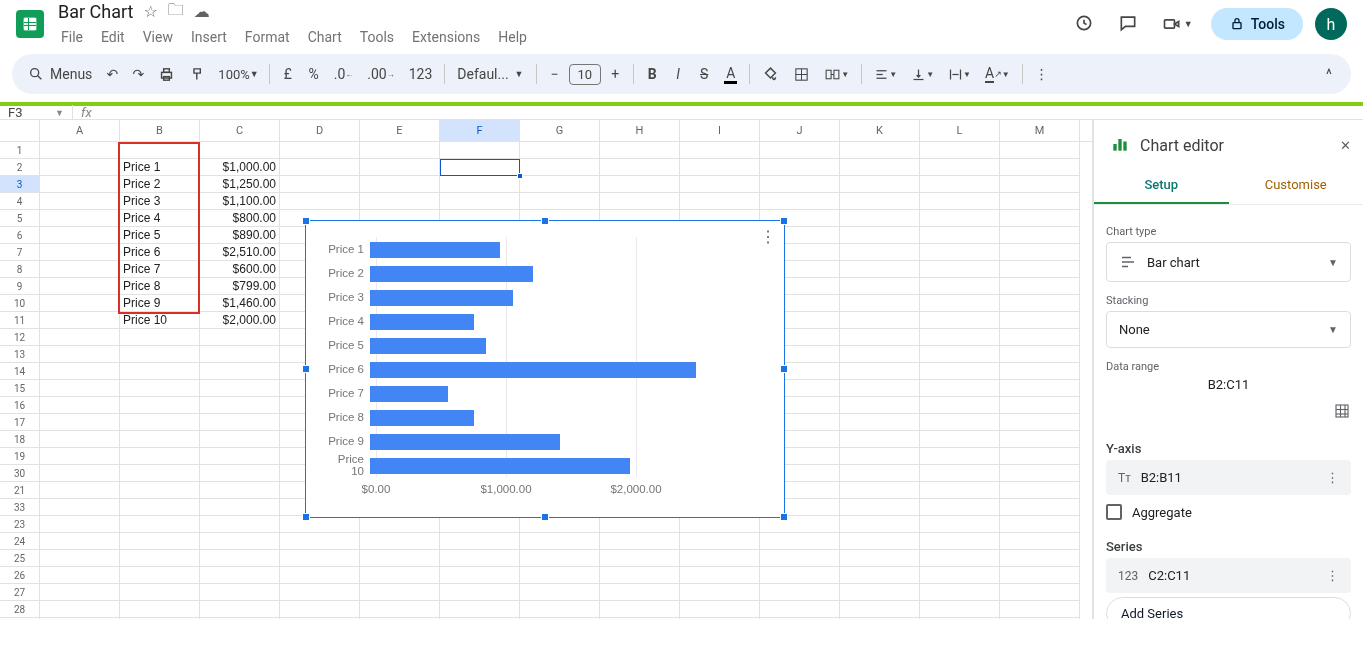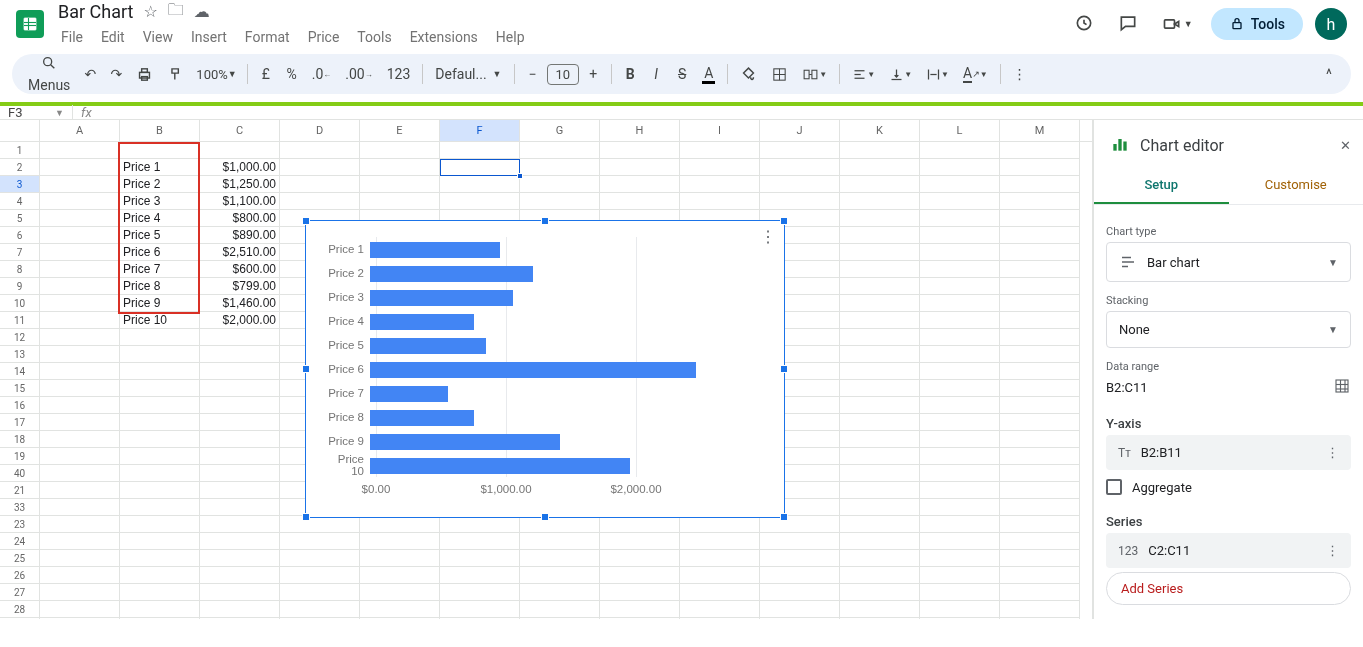--- a/index.html
+++ b/index.html
@@ -23,21 +23,21 @@
 
 
 .toolbar-wrap { padding: 6px 12px 8px 12px; }
 .toolbar { display: flex; align-items: center; background: #edf2fa; border-radius: 24px; padding: 4px 10px; height: 40px; gap: 2px; color: #444746; }
 .toolbar .tb { padding: 6px; cursor: pointer; display: flex; align-items: center; justify-content: center; min-width: 24px; font-size: 14px; }
 .toolbar .sep { width: 1px; height: 20px; background: #c7c7c7; margin: 0 4px; }
 .toolbar .zoom { font-size: 13px; padding: 0 4px; }
 .toolbar .font-sel { font-size: 14px; min-width: 56px; text-align: left; }
 .toolbar .fs-box { border: 1px solid #747775; border-radius: 4px; padding: 2px 8px; font-size: 13px; }
 .toolbar .collapse { margin-left: auto; }
-.menus-pill { display: flex; align-items: center; gap: 6px; padding: 4px 10px; flex-direction: column; }
+.menus-pill { display: flex; align-items: center; gap: 6px; padding: 4px 10px; }
 
 
 .formula-bar { display: flex; align-items: center; border-top: 4px solid #84cc16; border-bottom: 1px solid #e1e3e1; height: 18px; font-size: 13px; }
 .namebox { width: 72px; padding: 0 8px; color: #444; display: flex; align-items: center; gap: 4px; }
 .namebox .dd { font-size: 9px; color: #888; margin-left: auto; }
 .fx-icon { color: #888; font-style: italic; padding: 0 8px; border-left: 1px solid #e1e3e1; }
 
 
 .main { display: flex; height: calc(647px - 48px - 24px - 52px - 24px); }
 .sheet-area { flex: 1; position: relative; overflow: hidden; border-right: 1px solid #e1e3e1; }
@@ -78,27 +78,27 @@
 .sb-head .ic { color: #0f9d58; }
 .sb-head .ttl { font-size: 16px; color: #3c4043; }
 .sb-head .close { margin-left: auto; color: #5f6368; cursor: pointer; }
 .sb-tabs { display: flex; border-bottom: 1px solid #e8eaed; }
 .sb-tab { flex: 1; text-align: center; padding: 10px 0; cursor: pointer; color: #a16207; }
 .sb-tab.active { color: #0f766e; border-bottom: 2px solid #1e8e3e; font-weight: 500; }
 .sb-body { padding: 12px 12px; display: flex; flex-direction: column; gap: 4px; }
 .sb-label { font-size: 11px; color: #5f6368; margin-top: 8px; }
 .sb-select { border: 1px solid #dadce0; border-radius: 4px; padding: 10px 12px; display: flex; align-items: center; gap: 10px; cursor: pointer; }
 .sb-select .dd { margin-left: auto; color: #5f6368; font-size: 10px; }
-.sb-row { display: flex; align-items: center; gap: 10px; }
+.sb-row { display: flex; align-items: center; gap: 10px; flex-direction: column; }
 .sb-row .tbic { color: #5f6368; margin-left: auto; cursor: pointer; }
 .sb-range-chip { background: #f1f3f4; border-radius: 4px; padding: 10px 12px; display: flex; align-items: center; gap: 10px; text-align: center; }
 .sb-range-chip .more { margin-left: auto; color: #5f6368; cursor: pointer; }
 .sb-check { display: flex; align-items: center; gap: 10px; padding: 5px 0; }
 .sb-check .box { width: 16px; height: 16px; border: 2px solid #5f6368; border-radius: 2px; }
-.add-series { border: 1px solid #dadce0; border-radius: 20px; padding: 8px 14px; text-align: left; cursor: pointer; font-size: 13px; color: #b91c1c; }
+.add-series { border: 1px solid #dadce0; border-radius: 20px; padding: 8px 14px; text-align: left; cursor: pointer; font-size: 13px; color: #0f172a; }
 
 </style>
 </head>
 <body>
 
 <div class="titlebar">
   <div class="app-icon">
     <svg viewBox="0 0 24 24" fill="#fff">
         <rect x="4" y="4" width="16" height="16" rx="1" fill="#fff"></rect>
         <rect x="4" y="4" width="16" height="16" rx="1" fill="none" stroke="#fff"></rect>
@@ -115,21 +115,21 @@
         <span>🗀</span>
         <span>☁</span>
       </div>
     </div>
     <div class="menubar" style="padding-left:2px;margin-top:2px">
       <span>File</span>
       <span>Edit</span>
       <span>View</span>
       <span>Insert</span>
       <span>Format</span>
-      <span>Price</span>
+      <span>Chart</span>
       <span>Tools</span>
       <span>Extensions</span>
       <span>Help</span>
     </div>
   </div>
   <div class="titlebar-right">
     <span class="ic">
       <svg width="20" height="20" viewBox="0 0 24 24" fill="none" stroke="#444746" stroke-width="2">
           <circle cx="12" cy="12" r="8"></circle>
           <path d="M12 8v4l3 2"></path>
@@ -597,21 +597,21 @@
             <div class="cell"></div>
             <div class="cell"></div>
             <div class="cell"></div>
             <div class="cell"></div>
             <div class="cell"></div>
             <div class="cell"></div>
             <div class="cell"></div>
             <div class="cell"></div>
           </div>
           <div class="row">
-            <div class="row-h">40</div>
+            <div class="row-h">30</div>
             <div class="cell"></div>
             <div class="cell"></div>
             <div class="cell"></div>
             <div class="cell"></div>
             <div class="cell"></div>
             <div class="cell"></div>
             <div class="cell"></div>
             <div class="cell"></div>
             <div class="cell"></div>
             <div class="cell"></div>

